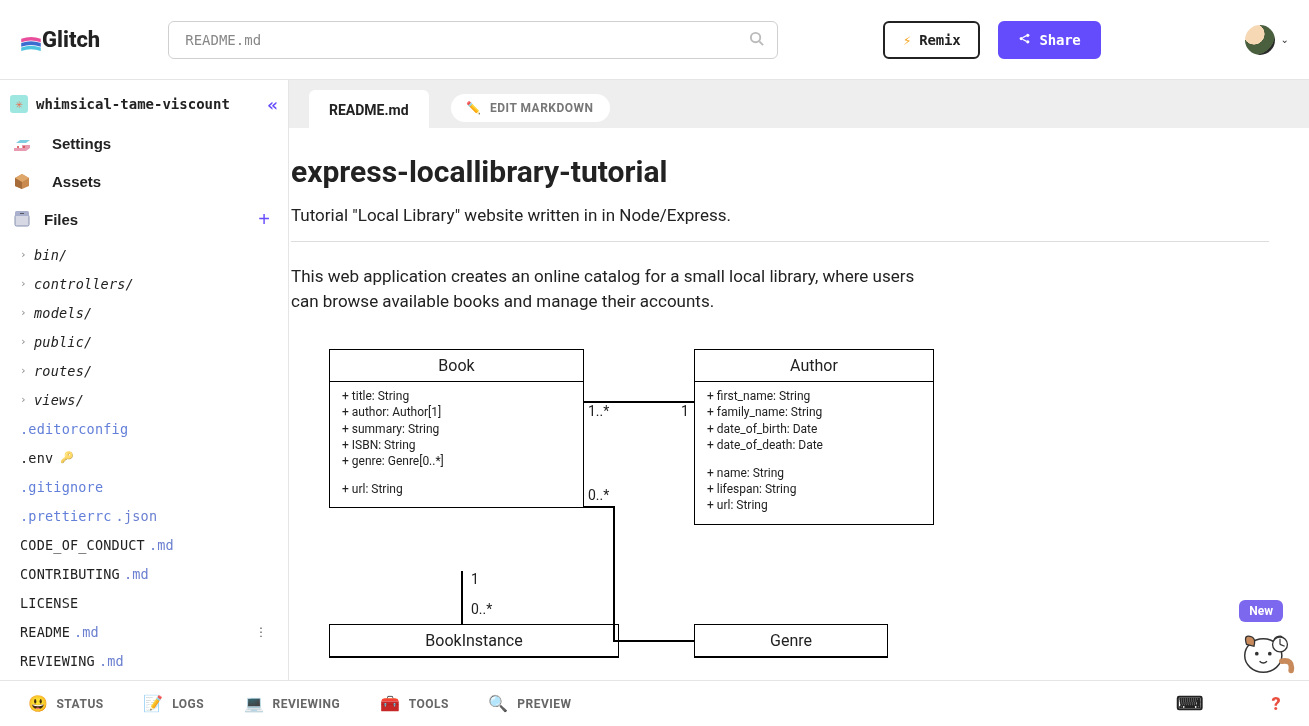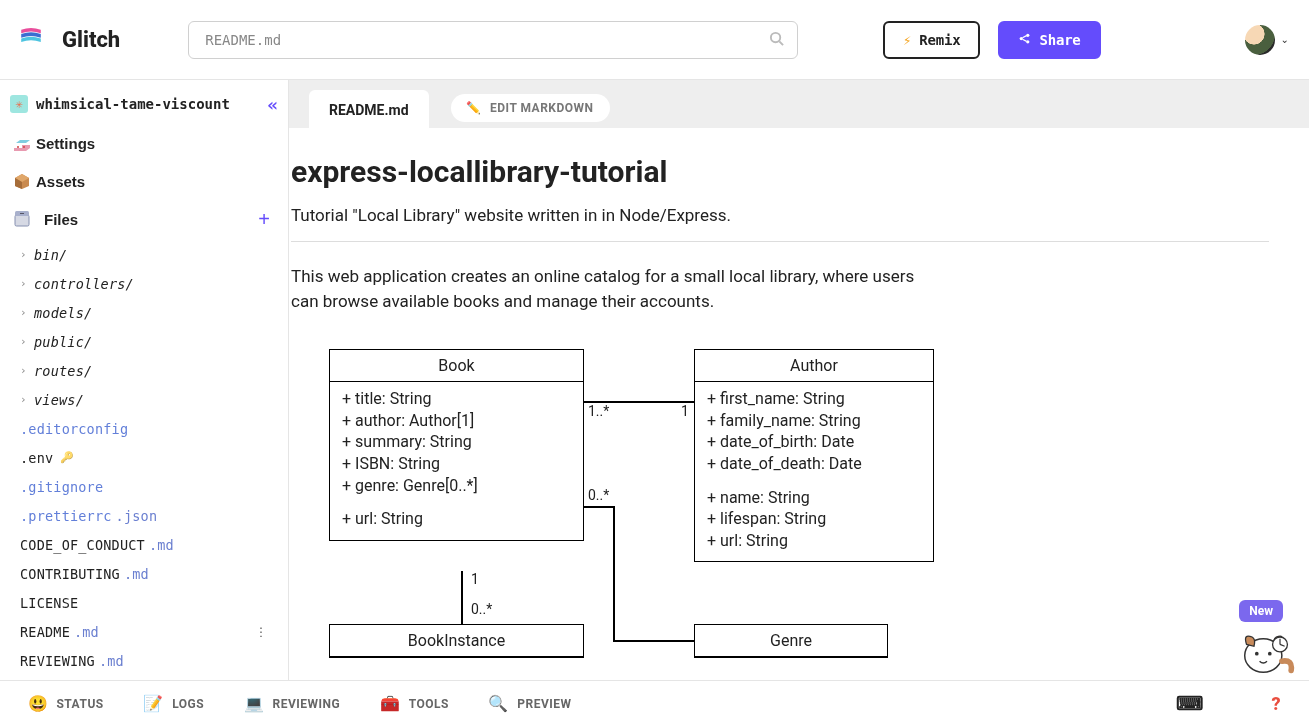--- a/index.html
+++ b/index.html
@@ -1,21 +1,21 @@
 <!DOCTYPE html>
 <html><head>
 <meta charset="utf-8">
 <style>
 * { box-sizing: border-box; margin: 0; padding: 0; }
 body { font-family: -apple-system, BlinkMacSystemFont, "Segoe UI", Roboto, Helvetica, Arial, sans-serif; font-size: 14px; color: #222; background: #fff; width: 1309px; height: 726px; overflow: hidden; display: flex; flex-direction: column; }
 .mono { font-family: "SFMono-Regular", Consolas, "Liberation Mono", Menlo, monospace; }
 
 
 .topnav { height: 80px; border-bottom: 1px solid #e5e5e5; display: flex; align-items: center; padding: 0 20px; gap: 18px; }
-.logo-wrap { display: flex; align-items: flex-start; gap: 20px; cursor: pointer; }
+.logo-wrap { display: flex; align-items: flex-end; gap: 0; cursor: pointer; }
 .logo-icon { width: 22px; height: 16px; }
 .logo-text { font-weight: 800; font-size: 22px; color: #222; }
 .search-wrap { flex: 0 0 610px; position: relative; margin-left: 50px; }
 .search-input { width: 100%; height: 38px; border: 1px solid #d0d0d0; border-radius: 6px; padding: 0 40px 0 16px; font-size: 14px; font-family: "SFMono-Regular", Consolas, Menlo, monospace; color: #888; outline: none; }
 .search-mag { position: absolute; right: 14px; top: 50%; transform: translateY(-50%); color: #bbb; }
 .topnav-spacer { flex: 1; }
 .btn { height: 38px; border-radius: 6px; padding: 0 18px; font-weight: 700; font-size: 14px; display: inline-flex; align-items: center; gap: 8px; cursor: pointer; font-family: "SFMono-Regular", Consolas, Menlo, monospace; letter-spacing: -0.2px; }
 .btn-remix { background: #fff; border: 2px solid #222; color: #222; }
 .btn-share { background: #644cfc; border: 2px solid #644cfc; color: #fff; }
 .avatar-wrap { display: flex; align-items: center; gap: 6px; margin-left: 126px; cursor: pointer; }
@@ -24,21 +24,21 @@
 
 
 .main-row { flex: 1; display: flex; overflow: hidden; }
 
 
 .sidebar { width: 289px; border-right: 1px solid #e5e5e5; display: flex; flex-direction: column; background: #fff; font-family: "SFMono-Regular", Consolas, Menlo, monospace; overflow: hidden; }
 .proj-row { height: 40px; display: flex; align-items: center; padding: 0 10px; gap: 8px; margin-top: 4px; }
 .proj-icon { width: 18px; height: 18px; border-radius: 3px; background: #9ee6e0; display: flex; align-items: center; justify-content: center; color: #e64; font-size: 12px; }
 .proj-name { font-weight: 700; font-size: 14px; flex: 1; white-space: nowrap; overflow: hidden; text-overflow: ellipsis; }
 .collapse-icon { color: #644cfc; font-size: 18px; cursor: pointer; font-weight: 700; }
-.side-section { height: 38px; display: flex; align-items: center; padding: 0 12px; gap: 4px; font-weight: 700; font-size: 15px; cursor: pointer; font-family: -apple-system, sans-serif; }
+.side-section { height: 38px; display: flex; align-items: center; padding: 0 12px; gap: 20px; font-weight: 700; font-size: 15px; cursor: pointer; font-family: -apple-system, sans-serif; }
 .side-section .sicon { width: 20px; height: 20px; display: inline-flex; align-items: center; justify-content: center; font-size: 16px; }
 .files-header { display: flex; align-items: center; justify-content: space-between; }
 .add-file { color: #644cfc; font-size: 20px; font-weight: 400; cursor: pointer; padding-right: 6px; }
 .file-tree { flex: 1; overflow-y: auto; padding: 2px 0 6px; }
 .tree-item { height: 29px; display: flex; align-items: center; padding: 0 20px; font-size: 13.5px; cursor: pointer; gap: 4px; letter-spacing: 0.2px; }
 .tree-item.folder { font-style: italic; color: #222; }
 .tree-item .chev { color: #888; font-size: 11px; width: 10px; font-style: normal; }
 .tree-item.file { padding-left: 20px; }
 .ext { color: #6a7fd0; }
 .link-file { color: #627fd9; }
@@ -54,21 +54,21 @@
 .doc-pane { flex: 1; background: #fff; overflow-y: auto; padding: 24px 40px 0 0; }
 .doc-inner { padding-left: 2px; }
 .doc-h1 { font-size: 30px; font-weight: 700; margin: 2px 0 16px; }
 .doc-sub { font-size: 17px; border-bottom: 1px solid #ddd; padding-bottom: 16px; margin-bottom: 22px; }
 .doc-p { font-size: 17px; line-height: 1.45; max-width: 650px; margin-bottom: 12px; }
 
 
 .uml { position: relative; height: 380px; margin-top: 36px; }
 .uml-box { position: absolute; border: 1.5px solid #000; background: #fff; }
 .uml-title { border-bottom: 1.5px solid #000; text-align: center; padding: 6px 0; font-size: 16px; }
-.uml-body { padding: 6px 12px 10px; font-size: 16px; line-height: 1.35; }
+.uml-body { padding: 6px 12px 10px; font-size: 12px; line-height: 1.35; }
 .uml-body .gap { height: 12px; }
 .uml-line { position: absolute; background: #000; }
 .uml-label { position: absolute; font-size: 14px; background: #fff; padding: 0 2px; }
 
 
 .bottom-bar { height: 46px; border-top: 1px solid #e5e5e5; display: flex; align-items: center; padding: 0 28px; gap: 40px; font-size: 12px; font-weight: 700; color: #666; letter-spacing: 0.5px; }
 .bb-item { display: inline-flex; align-items: center; gap: 8px; cursor: pointer; }
 .bb-item .bicon { font-size: 16px; }
 .bb-spacer { flex: 1; }
 .keyboard-icon { font-size: 19px; color: #222; cursor: pointer; letter-spacing: -2px; }
@@ -233,21 +233,21 @@
                 <div>+ family_name: String</div>
                 <div>+ date_of_birth: Date</div>
                 <div>+ date_of_death: Date</div>
                 <div class="gap"></div>
                 <div>+ name: String</div>
                 <div>+ lifespan: String</div>
                 <div>+ url: String</div>
               </div>
           </div>
 
-          <div class="uml-box" style="left:38px;top:275px;width:255px">
+          <div class="uml-box" style="left:38px;top:275px;width:290px">
             <div class="uml-title">BookInstance</div>
           </div>
 
           <div class="uml-box" style="left:403px;top:275px;width:194px">
             <div class="uml-title">Genre</div>
           </div>
 
           <div class="uml-line" style="left:293px;top:52px;width:110px;height:1.5px"></div>
           <div class="uml-label" style="left:295px;top:54px">1..*</div>
           <div class="uml-label" style="left:388px;top:54px">1</div>

